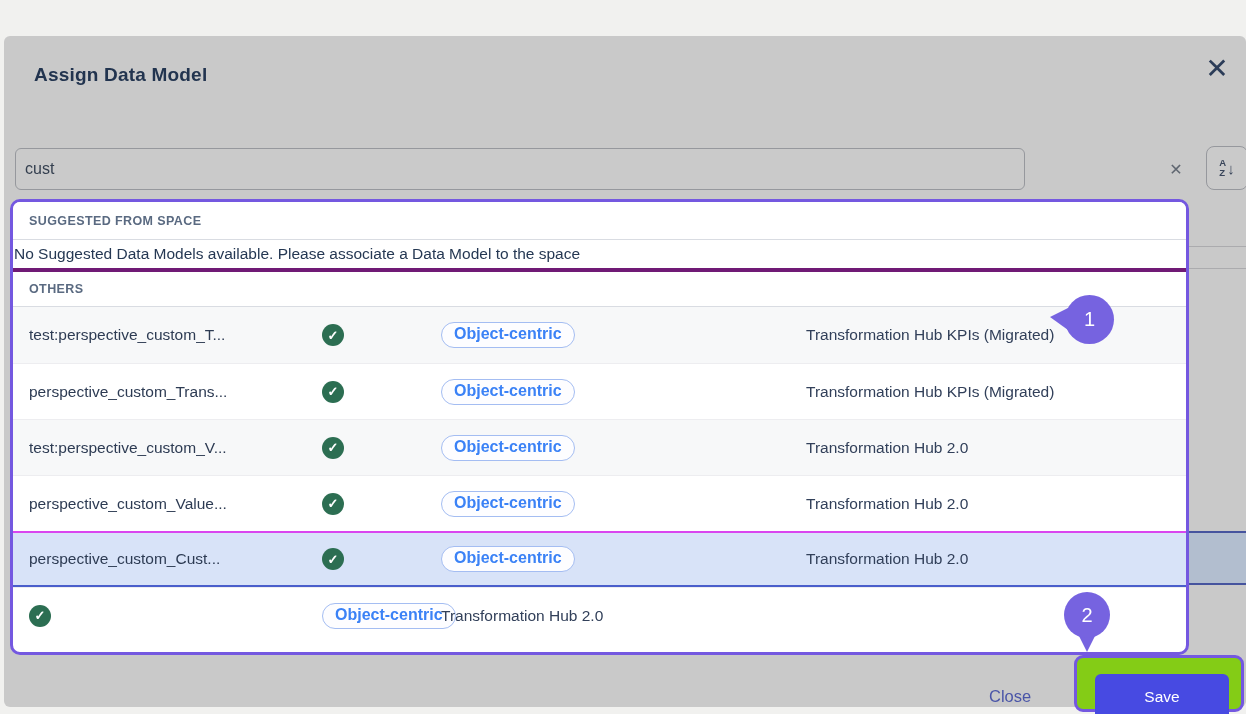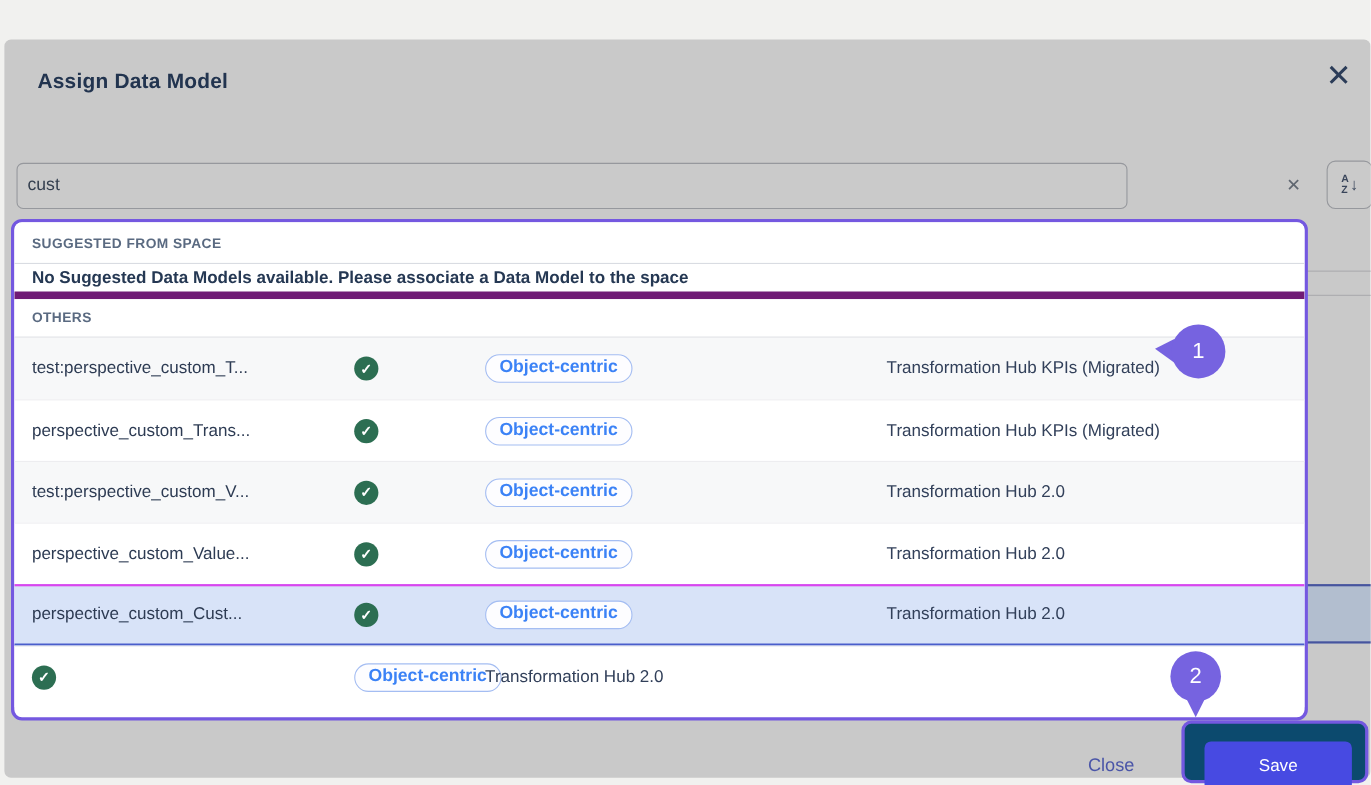--- a/index.html
+++ b/index.html
@@ -50,22 +50,22 @@
     background:#ffffff; border:3px solid #7458e0; border-radius:10px;
     overflow:hidden; z-index:5;
   }
   .sec-header {
     height:38px; display:flex; align-items:center; padding-left:16px;
     font-size:12.5px; font-weight:600; color:#5a6a81; letter-spacing:.4px;
     border-bottom:1px solid #d9dce2; background:#fff;
   }
   .sec-header.others { height:35px; }
   .empty-msg {
-    height:32px; display:flex; align-items:center; padding-left:16px;
-    font-size:15.5px; color:#253853; border-bottom:7px solid #701a75; background:#fff;font-weight:bold;
+    height:32px; display:flex; align-items:center; padding-left:1px;
+    font-size:15.5px; color:#253853; border-bottom:4px solid #701a75; background:#fff;
   }
   .row {
     height:56px; display:grid; grid-template-columns:260px 86px 332px 1fr;
     align-items:center; padding-left:16px; background:#ffffff;
     border-top:1px solid #ededf0; cursor:pointer;gap:33px;
   }
   .row:first-of-type { border-top:none; }
   .row.alt { background:#f7f8f9; }
   .row.selected {
     background:#d8e3f8;
@@ -110,21 +110,21 @@
     border-left:9px solid transparent; border-right:9px solid transparent;
     border-top:18px solid #7663e0;
   }
   
   .close-link {
     position:absolute; left:985px; top:651px; font-size:16.5px; font-weight:500;
     color:#4a55a8; cursor:pointer; z-index:3;
   }
   .save-box {
     position:absolute; left:1070px; top:619px; width:170px; height:57px;
-    background:#0c4a6e; border:3px solid #7458e0; border-radius:9px; z-index:5;
+    background:#84cc16; border:3px solid #7458e0; border-radius:9px; z-index:5;
   }
   .save-btn {
     position:absolute; left:18px; top:16px; width:134px; height:45px;
     background:#474ae2; border:none; border-radius:6px;
     color:#ffffff; font-size:15.5px; font-weight:500;
     font-family:"Liberation Sans", sans-serif; cursor:pointer;
   }
 </style>
 </head>
 <body>

